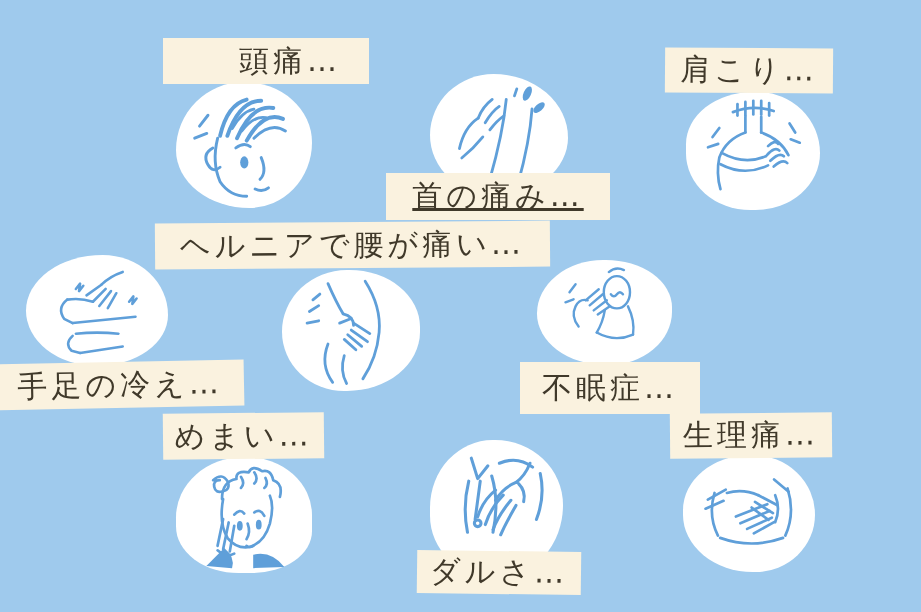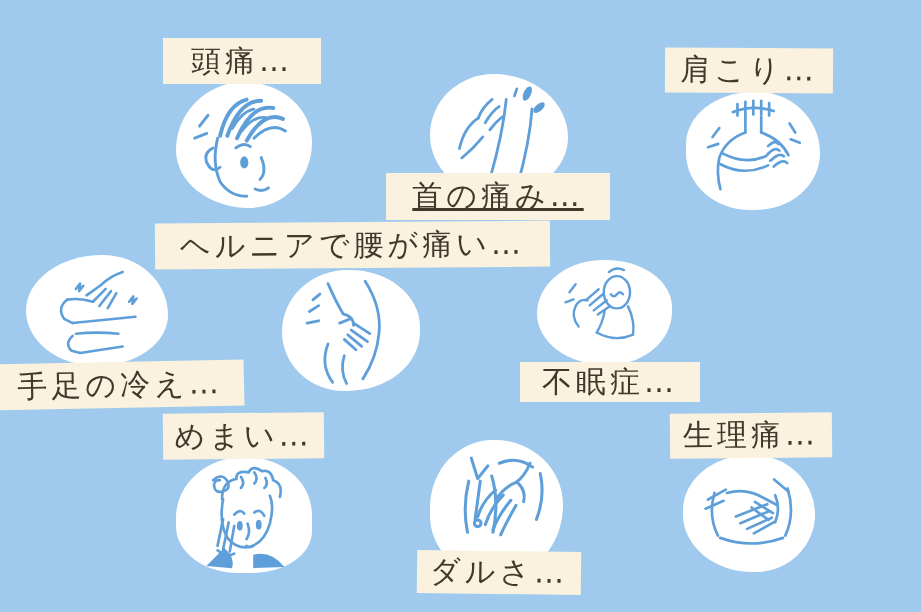--- a/index.html
+++ b/index.html
@@ -61,21 +61,21 @@
       <path d="M28 44 Q23 64 30 80 Q38 92 52 92"></path>
       <path d="M24 52 q-9 5 -4 14 q4 7 10 2"></path>
       <ellipse class="fill" cx="50" cy="64" rx="3.4" ry="5"></ellipse>
       <path d="M43 52 q7 -5 12 -1"></path>
       <path d="M64 60 q5 12 -1 18"></path>
       <path d="M59 86 q6 3 11 -1"></path>
       <path d="M13 34 l7 -9"></path>
       <path d="M9 44 l10 -4"></path>
     </svg>
   </div>
-  <div class="tag" style="left:163px;top:38px;width:158px;height:46px;">頭痛…</div>
+  <div class="tag" style="left:163px;top:38px;width:158px;height:46px;padding-left:48px;">頭痛…</div>
 
   <div class="blob b1" style="left:430px;top:74px;width:138px;height:122px;">
     <svg viewBox="0 0 100 100">
       <path d="M56 20 Q53 50 42 88"></path>
       <path d="M78 28 Q76 56 66 92"></path>
       <path d="M44 86 Q56 92 66 92"></path>
       <path d="M16 62 Q20 44 32 36"></path>
       <path d="M32 36 Q36 26 44 20"></path>
       <path d="M38 40 Q44 30 50 26"></path>
       <path d="M42 46 Q48 38 54 34"></path>
@@ -161,21 +161,21 @@
       <path d="M35 43 L48 32"></path>
       <path d="M39 48 L52 38"></path>
       <path d="M43 52 L55 44"></path>
       <path d="M50 48 Q48 60 42 70"></path>
       <path d="M73 44 Q80 58 78 72"></path>
       <path d="M42 70 Q60 80 78 72"></path>
       <path d="M15 30 l6 -8"></path>
         <path d="M11 40 l8 -3"></path>
     </svg>
   </div>
-  <div class="tag" style="left:520px;top:362px;width:180px;height:40px;">不眠症…</div>
+  <div class="tag" style="left:520px;top:362px;width:180px;height:52px;">不眠症…</div>
 
   <div class="blob b6" style="left:176px;top:457px;width:136px;height:116px;">
     <svg viewBox="0 0 100 100">
       <path d="M30 36 Q30 20 43 18 Q42 10 54 12 Q57 5 66 11 Q74 9 76 19 Q85 22 82 34"></path>
       <path d="M47 16 q4 6 0 10"></path>
         <path d="M59 12 q4 6 0 10"></path>
         <path d="M69 17 q3 6 -1 9"></path>
       <path d="M31 36 Q27 58 35 71 Q43 81 55 79 Q68 75 73 58 Q77 42 73 33"></path>
       <path d="M41 50 q5 -6 9 -1"></path>
       <path d="M59 48 q5 -4 9 3"></path>

